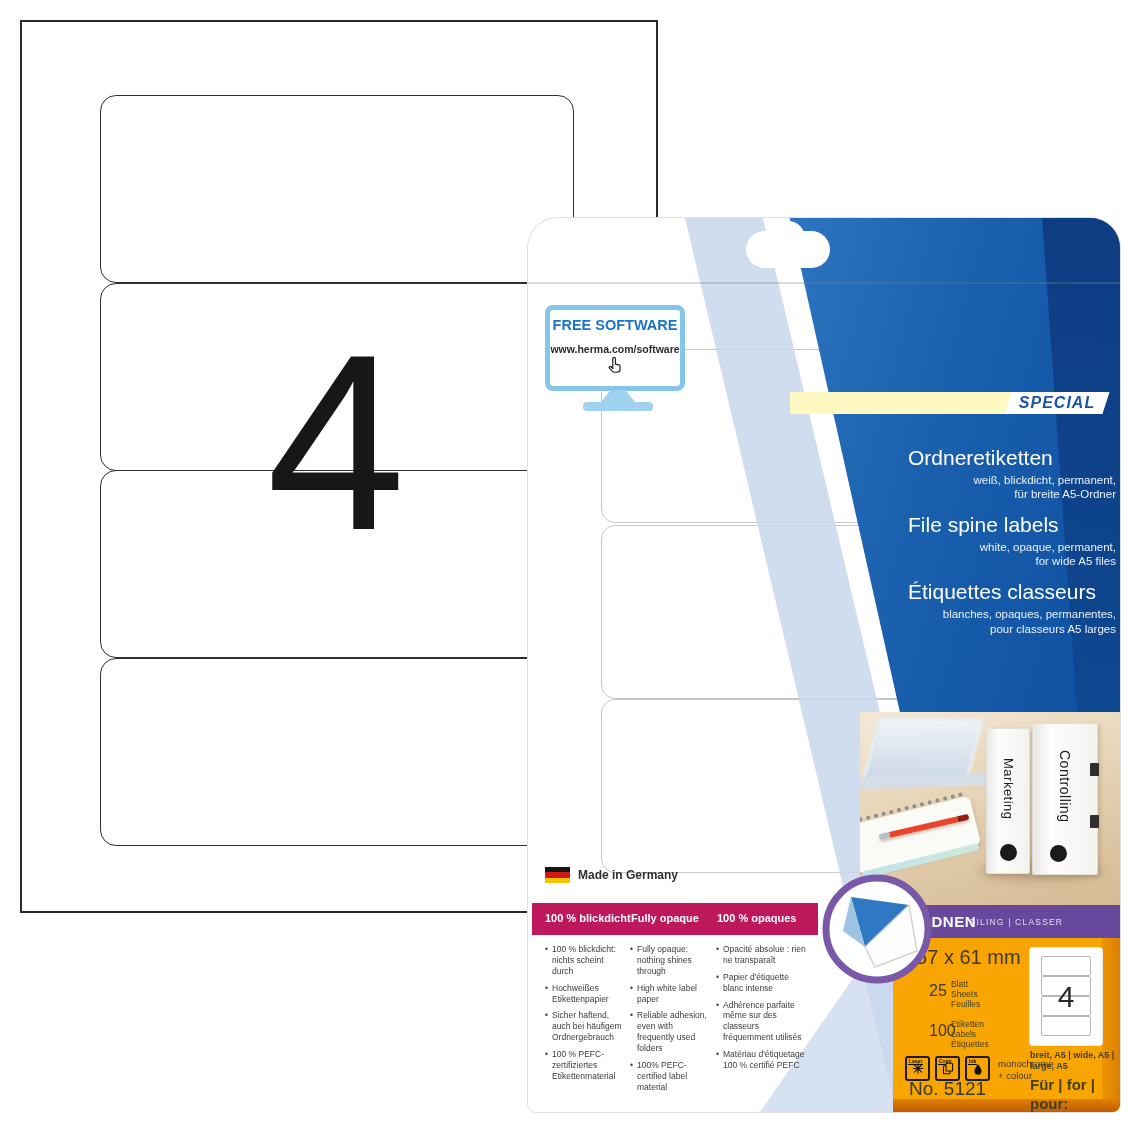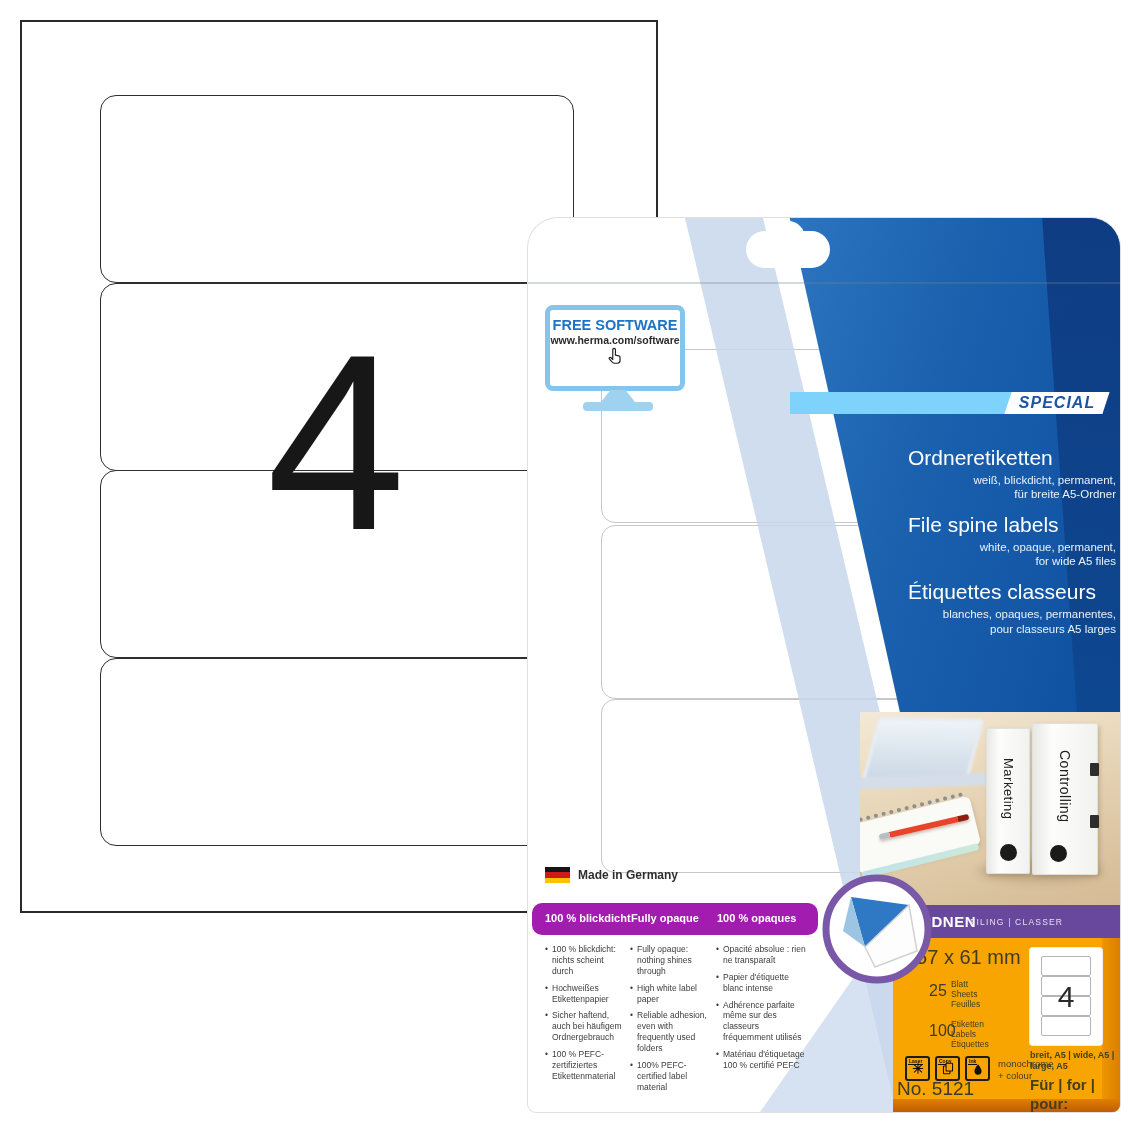--- a/index.html
+++ b/index.html
@@ -30,44 +30,44 @@
              clip-path:polygon(18% 0,100% 0,100% 100%,55% 100%);}
   .seam{position:absolute;left:0;top:64px;width:592px;height:2px;background:rgba(120,130,140,.3);}
 
   .euro-pill{position:absolute;left:218px;top:13px;width:84px;height:37px;background:#fff;border-radius:19px;}
   .euro-circle{position:absolute;left:243px;top:3px;width:34px;height:34px;background:#fff;border-radius:50%;}
 
   .brand-box{position:absolute;left:367px;top:85px;width:225px;height:82px;background:#fff;
              border-radius:6px 0 0 6px;display:flex;align-items:center;padding-left:14px;box-sizing:border-box;gap:10px;}
   .brand-name{font-size:36px;font-weight:bold;color:#1a61ae;letter-spacing:1px;}
 
-  .special-band{position:absolute;left:262px;top:174px;width:306px;height:22px;background:#7dd3fc;}
+  .special-band{position:absolute;left:262px;top:174px;width:306px;height:22px;background:#fef9c3;}
   .special-box{position:absolute;left:218px;top:0;width:98px;height:22px;background:#fff;transform:skewX(-18deg);}
   .special-text{position:absolute;left:214px;top:2px;width:106px;text-align:center;font-style:italic;
                 font-weight:bold;font-size:16px;color:#1d53a4;letter-spacing:1px;}
 
   .titles{position:absolute;left:380px;top:228px;width:208px;color:#fff;}
   .tgroup{margin-bottom:12px;}
   .ptitle{font-size:21px;line-height:1.15;margin-bottom:3px;font-weight:500;}
   .psub{font-size:11.5px;line-height:1.22;color:#eaf1fa;text-align:right;}
 
   
   .fs-monitor{position:absolute;left:17px;top:87px;width:140px;height:86px;border:5px solid #85c5ec;
               border-radius:8px;background:#fff;box-sizing:border-box;text-align:center;}
   .fs-title{margin-top:7px;font-weight:bold;font-size:14.5px;color:#1b74c5;}
-  .fs-url{font-weight:bold;font-size:10.5px;color:#2b2b2b;margin-top:1px;}
+  .fs-url{font-weight:bold;font-size:10.5px;color:#2b2b2b;margin-top:10px;}
   .fs-neck{position:absolute;left:73px;top:172px;width:34px;height:12px;background:#9fd2f0;
            clip-path:polygon(28% 0,72% 0,100% 100%,0 100%);}
   .fs-base{position:absolute;left:55px;top:184px;width:70px;height:9px;background:#9fd2f0;border-radius:4px;}
 
   .made-flag{position:absolute;left:17px;top:649px;width:25px;height:16px;display:flex;flex-direction:column;}
   .made-flag div{flex:1;}
   .made-text{position:absolute;left:50px;top:650px;font-size:12px;font-weight:bold;color:#2f2f2f;}
 
-  .claims-bar{position:absolute;left:4px;top:685px;width:286px;height:32px;background:#a21caf;border-radius:10px;}
+  .claims-bar{position:absolute;left:4px;top:685px;width:286px;height:32px;background:#be185d;border-radius:0;}
   .claim{position:absolute;top:9px;font-size:11px;font-weight:600;color:#fff;white-space:nowrap;}
 
   .bul-col{position:absolute;top:726px;font-size:8.5px;line-height:1.28;color:#3c3c3c;width:80px;}
   .bi{margin-bottom:6px;padding-left:7px;position:relative;}
   .bi::before{content:"•";position:absolute;left:0;top:0;}
 
   .ordnen-bar{position:absolute;left:342px;top:687px;width:250px;height:33px;background:#67489c;}
   .ordnen-title{position:absolute;left:38px;top:8px;font-size:15px;font-weight:bold;color:#fff;letter-spacing:.5px;}
   .ordnen-sub{position:absolute;left:100px;top:12px;font-size:8.5px;color:#e6dff2;letter-spacing:1.2px;}
 
@@ -108,21 +108,21 @@
   .pic-label{position:absolute;left:1px;top:0;font-size:5px;font-weight:bold;color:#111;border-bottom:1px solid #111;padding:0 1px;}
   .pic-glyph{position:absolute;left:50%;top:56%;transform:translate(-50%,-50%);}
   .op-note{position:absolute;left:105px;top:120px;font-size:9.5px;line-height:1.25;color:#3f3a2a;}
   .mini-card{position:absolute;left:137px;top:10px;width:72px;height:97px;background:#fff;border-radius:3px;
              box-shadow:0 0 0 1px #ececec;}
   .mini-row{position:absolute;left:11px;width:50px;height:20px;border:1.2px solid #b5b5b5;border-radius:2px;box-sizing:border-box;}
   .mini-num{position:absolute;left:0;top:0;width:100%;height:100%;display:flex;align-items:center;justify-content:center;
             font-size:30px;color:#2a2a2a;}
   .op-fmt{position:absolute;left:137px;top:112px;font-size:9px;font-weight:600;line-height:1.25;color:#44401f;}
   .op-for{position:absolute;left:137px;top:138px;font-size:15px;font-weight:600;line-height:1.25;color:#44401f;}
-  .op-artno{position:absolute;left:4px;top:140px;font-size:19px;color:#3a3a30;}
+  .op-artno{position:absolute;left:16px;top:140px;font-size:19px;color:#3a3a30;}
 
   .badge{position:absolute;left:293px;top:655px;width:112px;height:112px;}
 </style>
 </head>
 <body>
 
 <div id="canvas">
 
   <div class="sheet">
     <div class="sheet-label" style="top:73px;"></div>

